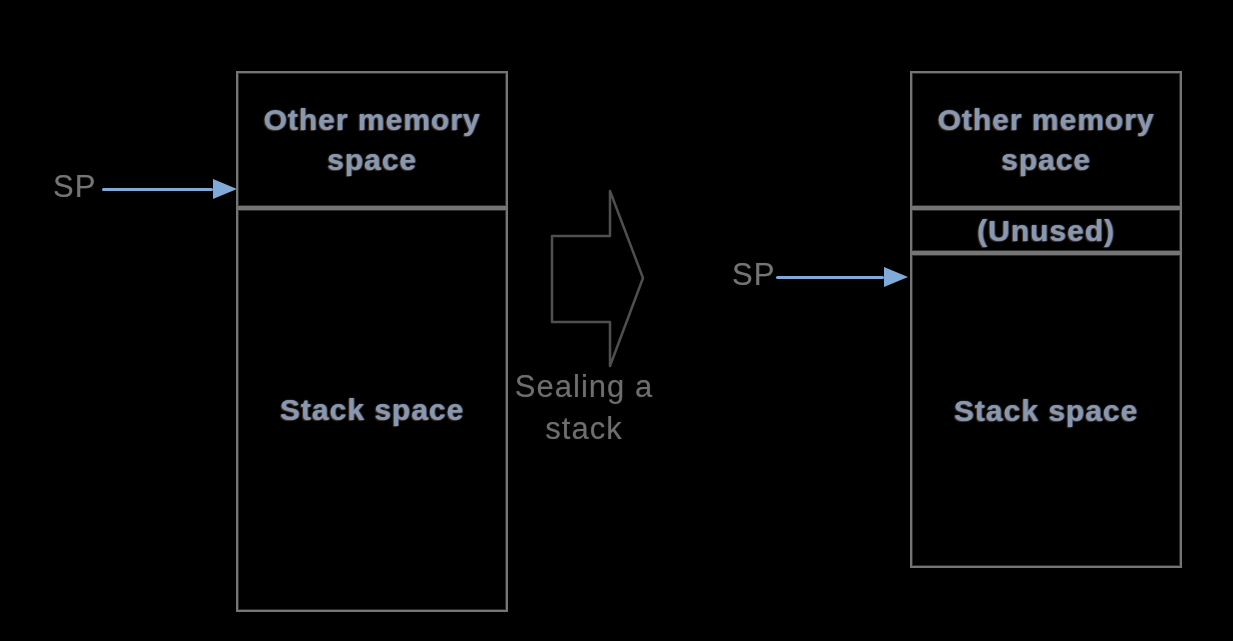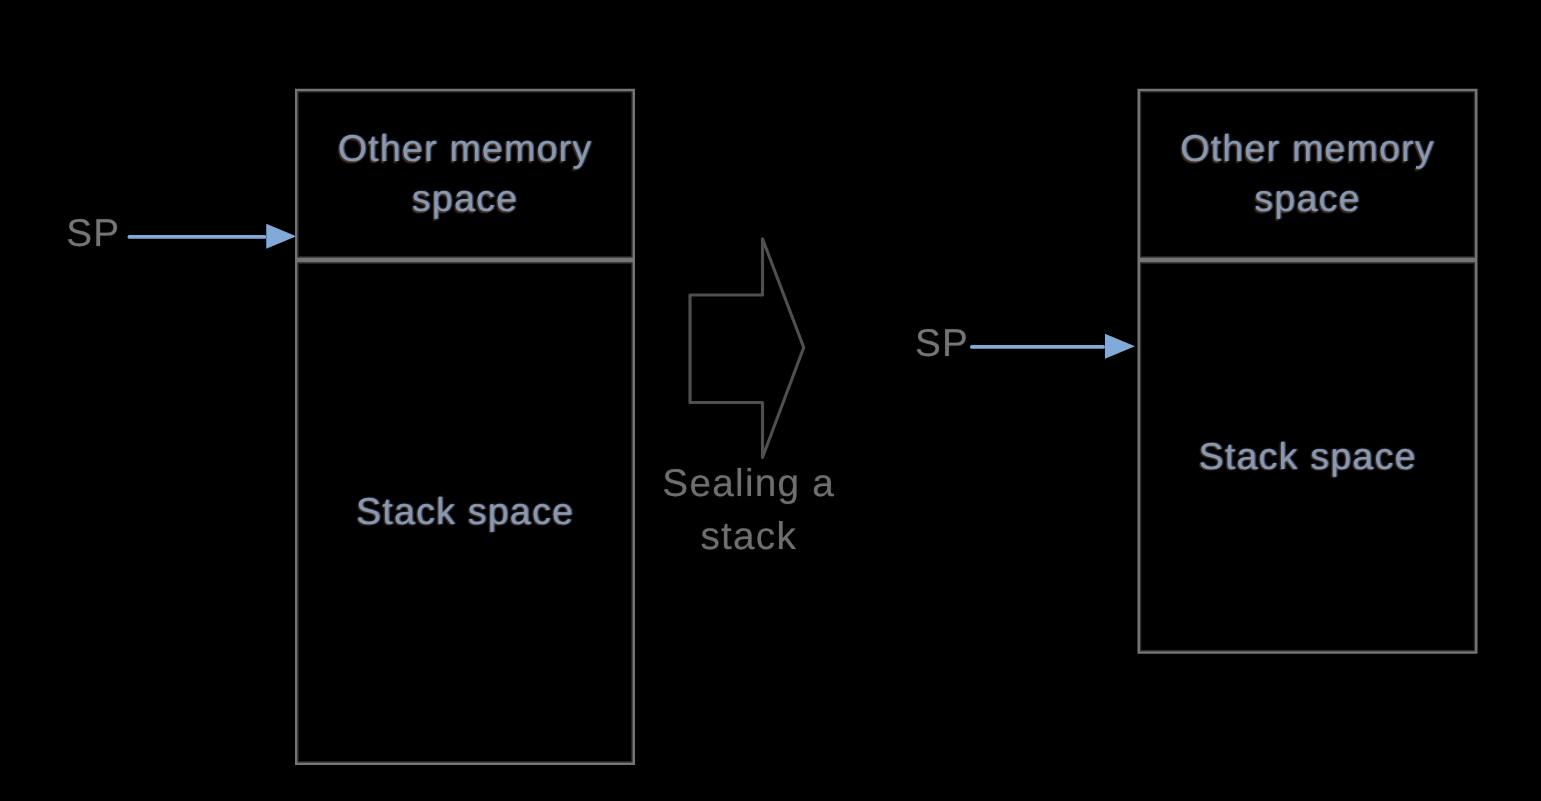--- a/index.html
+++ b/index.html
@@ -33,34 +33,35 @@
   .box-label {
     display: inline-block;
     max-width: 232px;
     font-size: 30px;
     line-height: 40px;
     letter-spacing: 1px;
     color: #8b97aa;
     text-shadow: 1px 0 1px rgba(130, 165, 230, 0.55),
                  -1px 1px 1px rgba(190, 130, 70, 0.35),
                  0 0 2px rgba(60, 70, 110, 0.8);
+    font-weight: bold;
   }
   
   .ext-label {
     position: absolute;
     font-size: 31px;
     letter-spacing: 1px;
     color: #757575;
     text-shadow: 0 0 1px rgba(210, 210, 210, 0.25);
     white-space: nowrap;
     margin-left: 20px;
   }
   .caption {
     position: absolute;
-    left: 513px;
+    left: 498px;
     top: 366px;
     width: 172px;
     font-size: 31px;
     line-height: 42px;
     letter-spacing: 1px;
     color: #6e6e6e;
     text-shadow: 0 0 1px rgba(210, 210, 210, 0.25);
     text-align: center;
   }
   
@@ -118,18 +119,21 @@
   <div class="ext-label" style="left:712px; top:257px;">SP</div>
   <div class="sp-arrow" style="left:776px; top:267px; width:132px;">
     <span class="shaft"></span>
     <span class="head"></span>
   </div>
 
   <div class="membox" style="left:910px; top:71px; width:272px;">
     <div class="sect" style="height:137px;">
       <span class="box-label">Other memory space</span>
     </div>
+    <div class="sect" style="height:45px;">
+      <span class="box-label" style="line-height:34px;">(Unused)</span>
+    </div>
     <div class="sect" style="height:315px;">
       <span class="box-label">Stack space</span>
     </div>
   </div>
 
 </div>
 
 </body></html>

